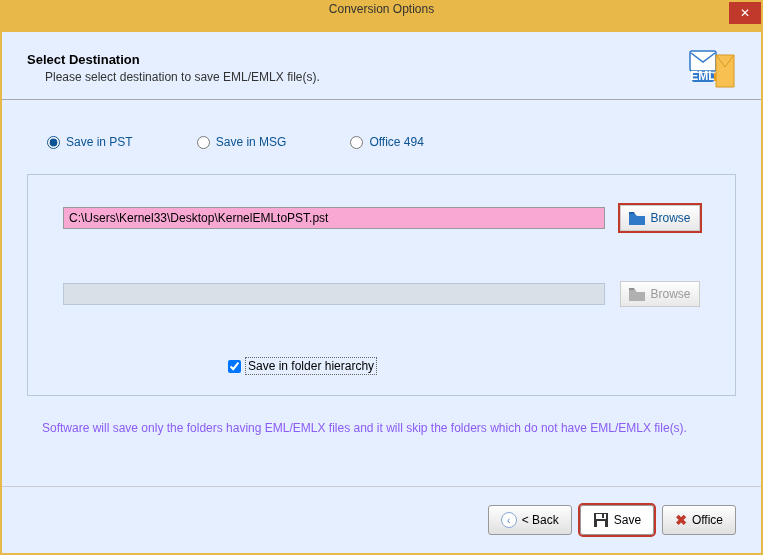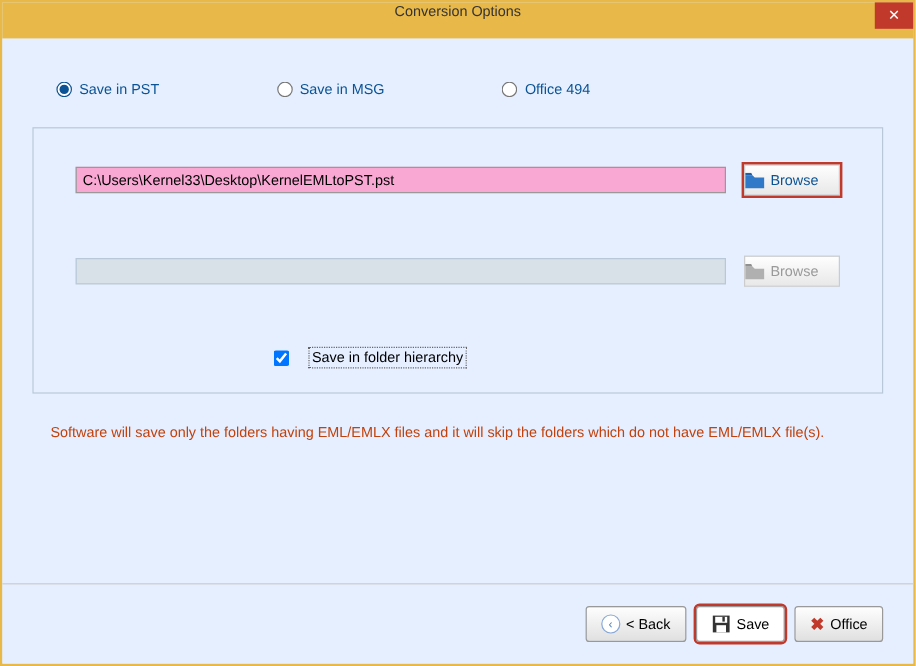--- a/index.html
+++ b/index.html
@@ -5,55 +5,72 @@
     * { box-sizing: border-box; margin: 0; padding: 0; font-family: 'Segoe UI', Tahoma, sans-serif; font-size: 12px; }
     body { width: 763px; height: 555px; background: #e8b848; padding: 2px; }
     .window { width: 100%; height: 100%; background: #e8f0f8; display: flex; flex-direction: column; }
     .titlebar { height: 30px; background: #e8b848; display: flex; align-items: flex-start; justify-content: center; position: relative; color: #333; font-size: 13px; }
     .close-btn { position: absolute; right: 0; top: 0; width: 32px; height: 22px; background: #c0392b; color: white; display: flex; align-items: center; justify-content: center; cursor: pointer; font-size: 14px; }
     .header-panel { background: #e5efff; border-bottom: 1px solid #aaa; padding: 15px 25px 10px; display: flex; align-items: center; justify-content: space-between; }
     .header-title { font-weight: bold; color: #000; font-size: 13px; }
     .header-sub { color: #333; font-size: 12px; margin-left: 18px; margin-top: 3px; }
     .header-icon { width: 48px; height: 42px; }
     .content { flex: 1; padding: 15px 25px; background: #e5efff; }
-    .radio-row { display: flex; gap: 98px; padding: 20px 20px 25px; }
+    .radio-row { display: flex; gap: 64px; padding: 20px 20px 25px; }
     .radio-item { display: flex; align-items: center; gap: 6px; color: #0b5394; cursor: pointer; }
     .radio-item input { accent-color: #0b5394; }
     .options-box { border: 1px solid #b8c8d8; padding: 30px 35px 20px; }
     .option-row { display: flex; align-items: center; gap: 15px; margin-bottom: 50px; }
     .option-row:last-of-type { margin-bottom: 30px; }
     .opt-label { display: flex; align-items: center; gap: 8px; width: 150px; color: #0b5394; cursor: pointer; }
     .opt-label.disabled { color: #888; cursor: default; }
     .path-input { flex: 1; height: 22px; padding: 2px 5px; border: 1px solid #999; background: #f9a8d4; font-size: 12px; }
     .path-input.disabled { background: #d8e0e8; border: 1px solid #b8c8d8; }
-    .browse-btn { width: 80px; height: 26px; border: 1px solid #ccc; background: linear-gradient(#fefefe, #e8e8e8); display: flex; align-items: center; gap: 5px; cursor: pointer; font-size: 12px; }
+    .browse-btn { width: 80px; height: 26px; border: 1px solid #ccc; background: linear-gradient(#fefefe, #e8e8e8); display: flex; align-items: center; justify-content: center; gap: 5px; cursor: pointer; font-size: 12px; }
     .browse-btn.highlighted { outline: 2px solid #c0392b; outline-offset: 0; color: #0b5394; }
     .browse-btn.disabled { color: #999; cursor: default; }
-    .checkbox-row { margin-left: 165px; display: flex; align-items: center; gap: 16px; }
+    .checkbox-row { margin-left: 165px; display: flex; align-items: center; gap: 4px; }
     .checkbox-row label { color: #000; border: 1px dotted #666; padding: 1px 2px; }
-    .note { color: #c2410c; padding: 25px 15px; font-size: 12px; }
+    .note { color: #8b5cf6; padding: 25px 15px; font-size: 12px; }
     .footer { border-top: 1px solid #ccc; padding: 18px 25px; display: flex; justify-content: flex-end; gap: 8px; background: #e5efff; }
     .action-btn { height: 30px; padding: 0 12px; border: 1px solid #999; background: linear-gradient(#fefefe, #e0e0e0); display: flex; align-items: center; gap: 5px; cursor: pointer; border-radius: 3px; font-size: 12px; }
     .action-btn.save-highlighted { outline: 2px solid #c0392b; background: #ffffff; }
     .chevron-circle { width: 16px; height: 16px; border-radius: 50%; border: 1px solid #88a8d8; display: flex; align-items: center; justify-content: center; color: #5080c0; font-size: 10px; background: white; }
     .save-icon { width: 16px; height: 16px; }
     .cancel-x { color: #c0392b; font-weight: bold; font-size: 14px; }
     .folder-icon { width: 16px; height: 13px; }
   </style>
 </head>
 <body>
 
 <div class="window">
   <div class="titlebar">
     <span>Conversion Options</span>
     <div class="close-btn">
       <span>✕</span>
     </div>
   </div>
 
+  <div class="header-panel">
+    <div>
+      <div class="header-title">Select Destination</div>
+      <div class="header-sub">Please select destination to save EML/EMLX file(s).</div>
+    </div>
+    <div class="header-icon">
+      <svg viewBox="0 0 48 42">
+        <rect x="2" y="4" width="26" height="20" rx="2" fill="#fff" stroke="#3078c8" stroke-width="1.5"></rect>
+        <path d="M3 6 L15 15 L27 6" fill="none" stroke="#3078c8" stroke-width="1.5"></path>
+        <rect x="4" y="26" width="22" height="9" rx="2" fill="#3078c8"></rect>
+        <text x="15" y="33" fill="white" font-size="7" text-anchor="middle" font-weight="bold">EML</text>
+        <path d="M22 18 L30 26 L26 26 L26 34 L34 34 L34 26 L30 26" fill="#f0a020"></path>
+        <path d="M28 8 L46 8 L46 40 L28 40 Z" fill="#f8c050" stroke="#d89820"></path>
+        <path d="M28 8 L37 20 L46 8" fill="none" stroke="#d89820"></path>
+      </svg>
+    </div>
+  </div>
 
   <div class="content">
     <div class="radio-row">
       <label class="radio-item">
         <input type="radio" name="fmt" checked="" style="">
         <span>Save in PST</span>
       </label>
       <label class="radio-item">
         <input type="radio" name="fmt" style="">
         <span>Save in MSG</span>

